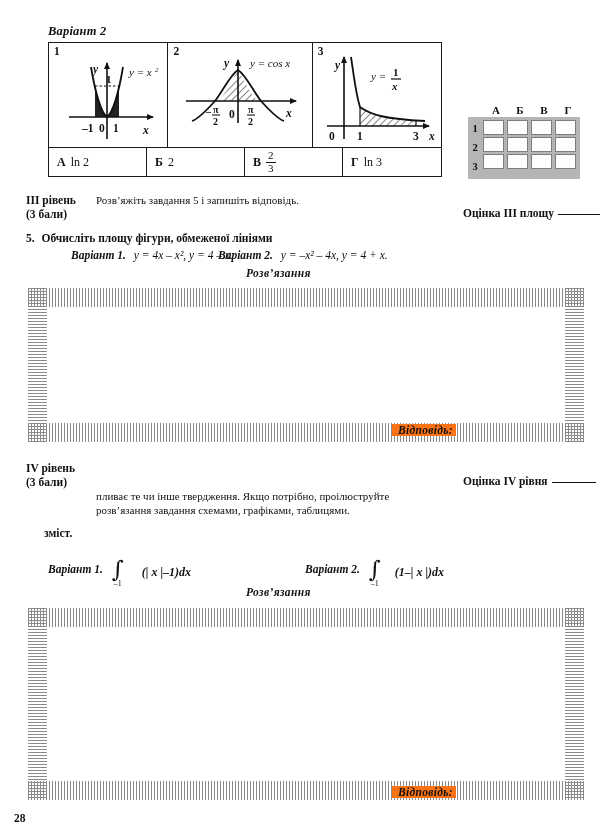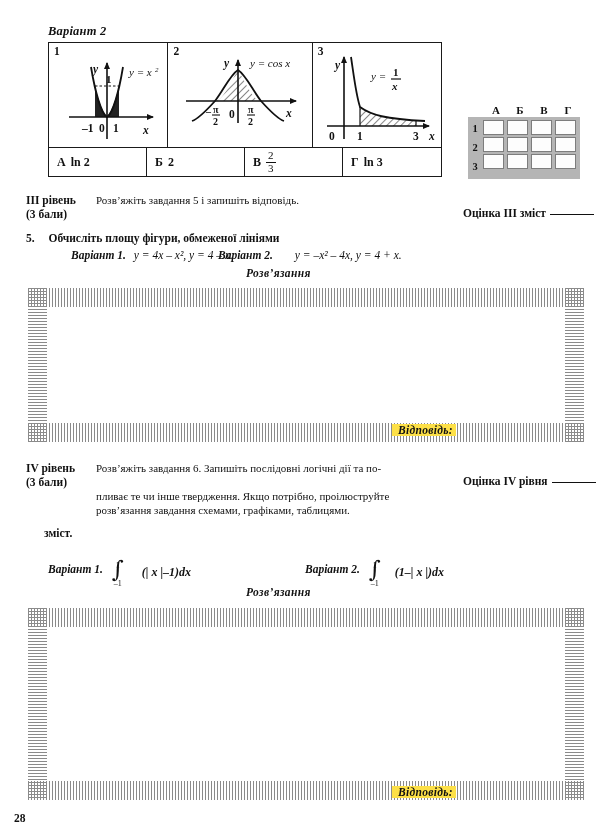--- a/index.html
+++ b/index.html
@@ -82,21 +82,21 @@
     border-right: 1.4px solid #1a1a1a;
     box-sizing: border-box;
     display: flex;
     align-items: center;
     padding-left: 8px;
     font-size: 12px;
     width: 98.5px;
   }
   .opt-cell:last-child { border-right: none; }
   .opt-letter { font-weight: bold; margin-right: 5px; }
-  .opt-val { font-weight: bold; }
+  .opt-val { font-weight: normal; }
 
   
   .frac {
     display: inline-block;
     vertical-align: -0.45em;
     text-align: center;
     line-height: 1.02;
     font-size: 11px;
   }
   .frac .num { display: block; padding: 0 2px; }
@@ -221,21 +221,21 @@
     background-size: 3px 19.2px, 19.2px 3px;
     background-position: 0 100%, 100% 0;
   }
 
   .vidpovid {
     position: absolute;
     font-size: 11.5px;
     font-weight: bold;
     font-style: italic;
     letter-spacing: .3px;
-    background: #fde047;
+    background: #f97316;
     padding: 0 3px 0 6px;
     z-index: 5;
   }
 
   .page-num {
     position: absolute;
     left: 14px;
     top: 812px;
     font-size: 11.5px;
     font-weight: bold;
@@ -438,46 +438,45 @@
           <div class="ans-cell"></div>
         </div>
       </div>
     </div>
   </div>
 
   <div class="level-tag" style="left:26px; top:193px;">III рівень</div>
   <div class="level-tag" style="left:26px; top:207px;">(3 бали)</div>
   <div class="level-text" style="left:96px; top:193px;">Розв’яжіть завдання 5 і запишіть відповідь.</div>
   <div class="ocinka" style="left:463px; top:207px;">
-    <span>Оцінка III зміст</span><span class="rule"></span>
+    <span>Оцінка III площу</span><span class="rule"></span>
   </div>
 
   <div class="task" style="left:26px; top:231px;">
     <span class="task-num">5.</span>
-    <span class="task-body" style="margin-left:11px;">Обчисліть площу фігури, обмеженої лініями</span>
+    <span class="task-body" style="margin-left:4px;">Обчисліть площу фігури, обмеженої лініями</span>
   </div>
 
   <div class="vline" style="left:48px; top:249px;margin-left:23px;">
     <span class="vlabel">Варіант 1.</span>
     <span class="mathi" style="margin-left:5px;">y = 4x – x², y = 4 – x.</span>
   </div>
   <div class="vline" style="left:218px; top:249px;">
     <span class="vlabel">Варіант 2.</span>
-    <span class="mathi" style="margin-left:19px;font-family:Liberation Serif, serif;">y = –x² – 4x, y = 4 + x.</span>
+    <span class="mathi" style="margin-left:5px;font-family:Liberation Serif, serif;">y = –x² – 4x, y = 4 + x.</span>
   </div>
 
   <div class="rozv" style="left:246px; top:267px;">Розв’язання</div>
 
   <div class="grid-area" style="left:28px; top:288px; width:556px; height:154px;"></div>
   <div class="vidpovid" style="left:392px; top:424px;">Відповідь:</div>
 
   <div class="level-tag" style="left:26px; top:461px;">IV рівень</div>
   <div class="level-tag" style="left:26px; top:475px;">(3 бали)</div>
 
-  <div class="level-text" style="left:96px; top:461px;">Розв’яжіть завдання 6. Запишіть послідовні логічні дії та по-</div>
   <div class="level-text" style="left:96px; top:503px;">розв’язання завдання схемами, графіками, таблицями.</div>
   <div class="level-text" style="left:96px; top:489px;">пливає те чи інше твердження. Якщо потрібно, проілюструйте</div>
 
   <div class="ocinka" style="left:463px; top:475px;">
     <span>Оцінка IV рівня</span><span class="rule"></span>
   </div>
 
   <div class="task" style="left:44px; top:526px;">
     <span class="task-body">зміст.</span>
   </div>

